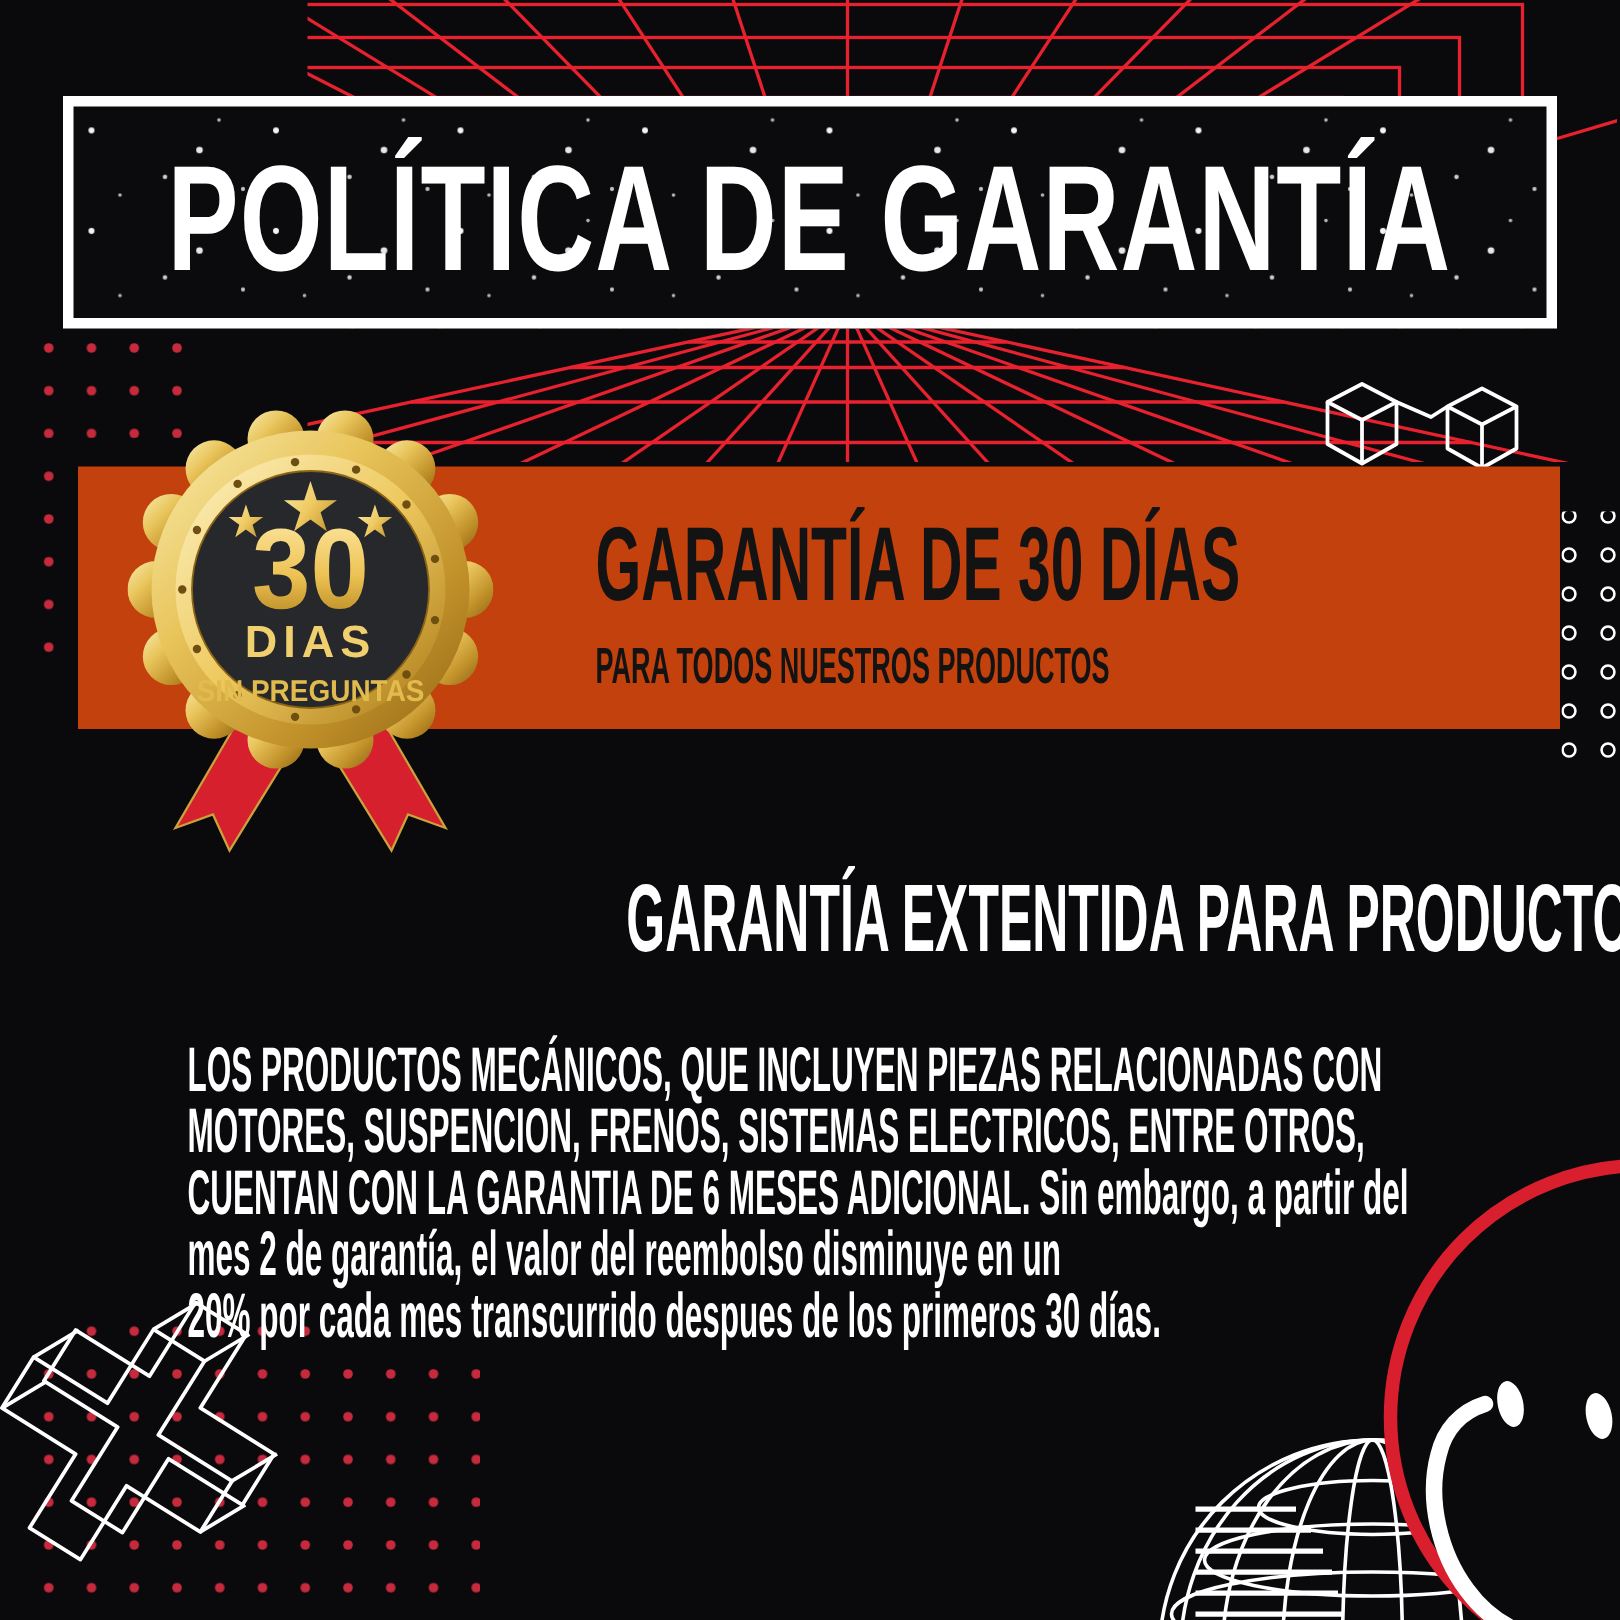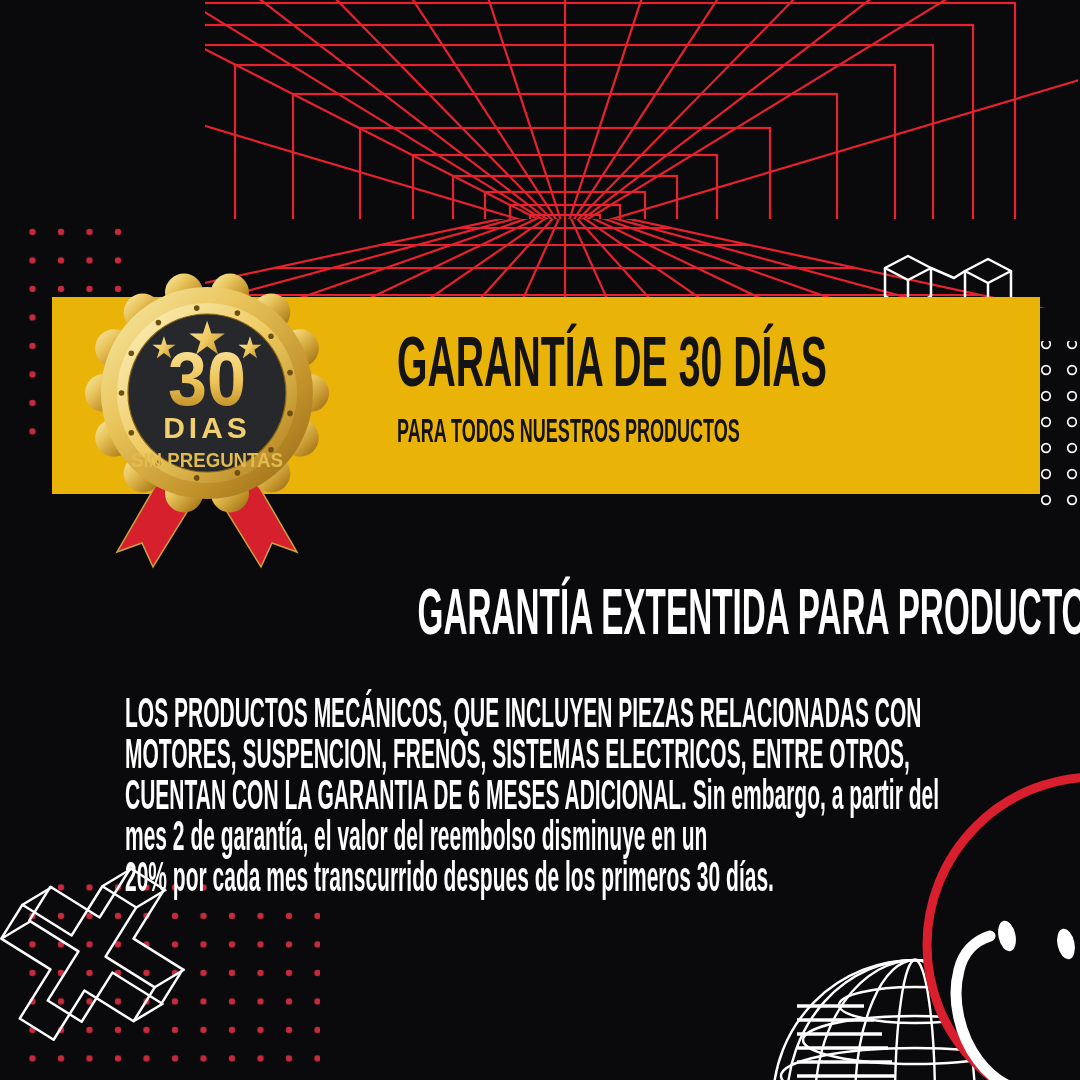--- a/index.html
+++ b/index.html
@@ -11,21 +11,21 @@
   
   .title-box{left:42px;top:64px;width:996px;height:155px;background:#0b0b0d;
              border:7px solid #ffffff;box-sizing:border-box;z-index:4;
              display:flex;align-items:center;justify-content:center;}
   .title-box .stars-bg{position:absolute;inset:0;z-index:0;}
   .page-title{position:relative;z-index:1;margin:0;padding-top:10px;color:#ffffff;
               font-size:100px;font-weight:bold;letter-spacing:1px;white-space:nowrap;
               transform:scaleX(0.71);transform-origin:center;}
 
   
-  .banner{left:52px;top:297px;width:988px;height:197px;background:#eab308;z-index:3;}
+  .banner{left:52px;top:311px;width:988px;height:175px;background:#c2410c;z-index:3;}
   .banner-text{position:absolute;left:345px;top:30px;color:#131313;}
   .banner-heading{font-size:70px;font-weight:bold;line-height:1;white-space:nowrap;
                   transform:scaleX(0.56);transform-origin:left;}
   .banner-sub{margin-top:16px;font-size:34px;font-weight:bold;line-height:1;white-space:nowrap;
               transform:scaleX(0.53);transform-origin:left;}
 
   
   .badge{left:85px;top:266px;z-index:5;}
 
   
@@ -165,20 +165,36 @@
     </g>
 
     <g>
       <circle cx="1095" cy="945" r="168" fill="#0a0a0c" stroke="#d91f2d" stroke-width="9"></circle>
       <ellipse cx="1007" cy="936" rx="8.5" ry="15.5" fill="#ffffff" transform="rotate(-12 1007 936)"></ellipse>
       <ellipse cx="1066" cy="944" rx="8.5" ry="15.5" fill="#ffffff" transform="rotate(-12 1066 944)"></ellipse>
       <path d="M 990 936 C 974 941 963 953 959 970 C 951 1000 960 1036 978 1060 C 989 1075 1004 1086 1022 1091" fill="none" stroke="#ffffff" stroke-width="11" stroke-linecap="round"></path>
     </g>
   </svg>
 
+  <div class="abs title-box">
+    <svg class="stars-bg" width="982" height="141">
+      <defs>
+        <pattern id="starP" width="123" height="67" patternUnits="userSpaceOnUse">
+          <circle cx="12" cy="16" r="2" fill="#ffffff" opacity="0.95"></circle>
+          <circle cx="61" cy="47" r="1.5" fill="#ffffff" opacity="0.8"></circle>
+          <circle cx="97" cy="9" r="1.2" fill="#ffffff" opacity="0.7"></circle>
+          <circle cx="31" cy="59" r="1.2" fill="#ffffff" opacity="0.7"></circle>
+          <circle cx="84" cy="29" r="2.2" fill="#ffffff" opacity="0.9"></circle>
+          <circle cx="113" cy="55" r="1.4" fill="#ffffff" opacity="0.75"></circle>
+        </pattern>
+      </defs>
+      <rect x="0" y="0" width="982" height="141" fill="url(#starP)"></rect>
+    </svg>
+    <h1 class="page-title">POLÍTICA DE GARANTÍA</h1>
+  </div>
 
   <div class="abs banner">
     <div class="banner-text">
       <div class="banner-heading">GARANTÍA DE 30 DÍAS</div>
       <div class="banner-sub">PARA TODOS NUESTROS PRODUCTOS</div>
     </div>
   </div>
 
   <svg class="abs badge" width="244" height="310" viewBox="0 0 244 310">
     <defs>

